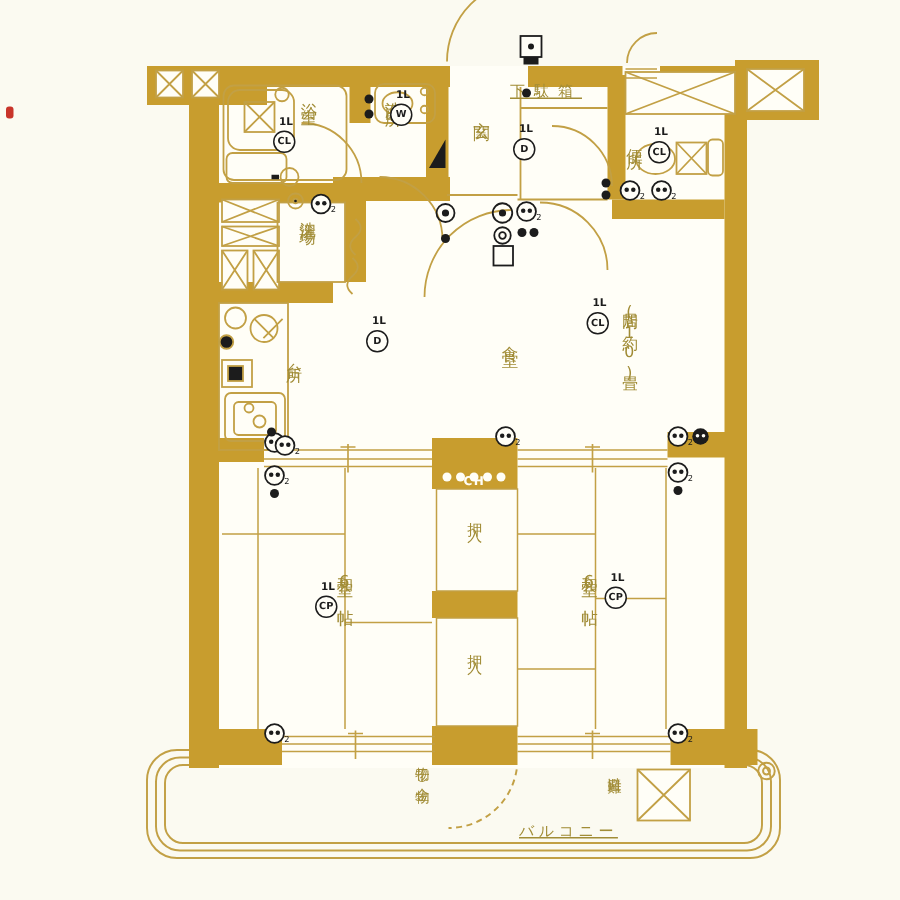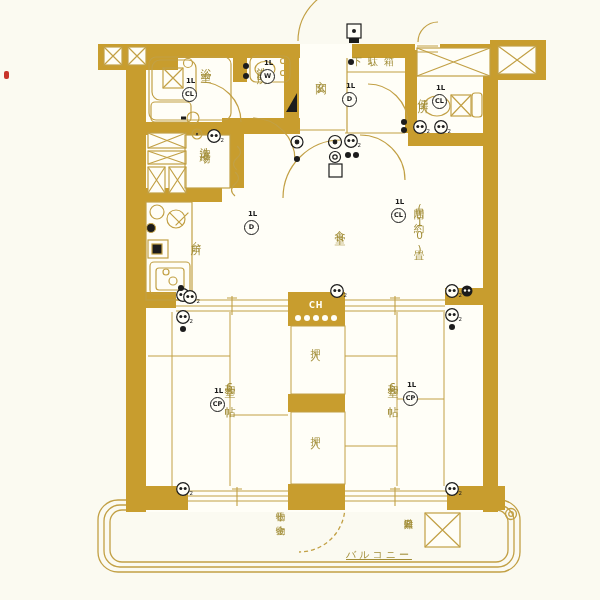--- a/index.html
+++ b/index.html
@@ -243,33 +243,33 @@
     <polygon points="297,93 297,112 286,112" fill="#1c1c1c"></polygon>
   </g>
 
   <rect x="4" y="71" width="5" height="8" rx="2" fill="#c8342a"></rect>
 </svg>
 
 <div class="vlabel" style="left:200px;top:60px;">浴室</div>
 <div class="vlabel" style="left:256px;top:58px;">洗面所</div>
 <div class="vlabel" style="left:199px;top:138px;">洗濯場</div>
 <div class="vlabel" style="left:315px;top:72px;">玄関</div>
-<div class="hlabel" style="left:352px;top:57px;letter-spacing:6px;">下駄箱</div>
+<div class="hlabel" style="left:340px;top:57px;letter-spacing:6px;text-decoration:underline;">下駄箱</div>
 <div class="vlabel" style="left:417px;top:90px;">便所</div>
 <div class="vlabel" style="left:190px;top:232px;">台所</div>
 <div class="vlabel" style="left:334px;top:222px;">食堂</div>
 <div class="vlabel" style="left:414px;top:200px;font-size:10.5px;letter-spacing:1px;">居間(約10畳)</div>
 <div class="vlabel" style="left:224px;top:375px;">和室6帖</div>
 <div class="vlabel" style="left:387px;top:375px;">和室6帖</div>
 <div class="vlabel" style="left:310px;top:340px;font-size:10px;">押入</div>
 <div class="vlabel" style="left:310px;top:428px;font-size:10px;">押入</div>
 <div class="hlabel" style="left:346px;top:550px;letter-spacing:3px;text-decoration:underline;">バルコニー</div>
 <div class="vlabel" style="left:276px;top:504px;font-size:9.5px;letter-spacing:1px;">物干し金物</div>
 <div class="vlabel" style="left:404px;top:511px;font-size:9.5px;letter-spacing:1px;">避難口</div>
-<div class="chlabel" style="left:309px;top:301px;">CH</div>
+<div class="chlabel" style="left:309px;top:316px;">CH</div>
 
 <div class="lt" style="left:186px;top:78px;">1L</div>
 <div class="lc" style="left:182px;top:87px;">CL</div>
 <div class="lt" style="left:264px;top:60px;">1L</div>
 <div class="lc" style="left:260px;top:69px;">W</div>
 <div class="lt" style="left:346px;top:83px;">1L</div>
 <div class="lc" style="left:342px;top:92px;">D</div>
 <div class="lt" style="left:436px;top:85px;">1L</div>
 <div class="lc" style="left:432px;top:94px;">CL</div>
 <div class="lt" style="left:248px;top:211px;">1L</div>

